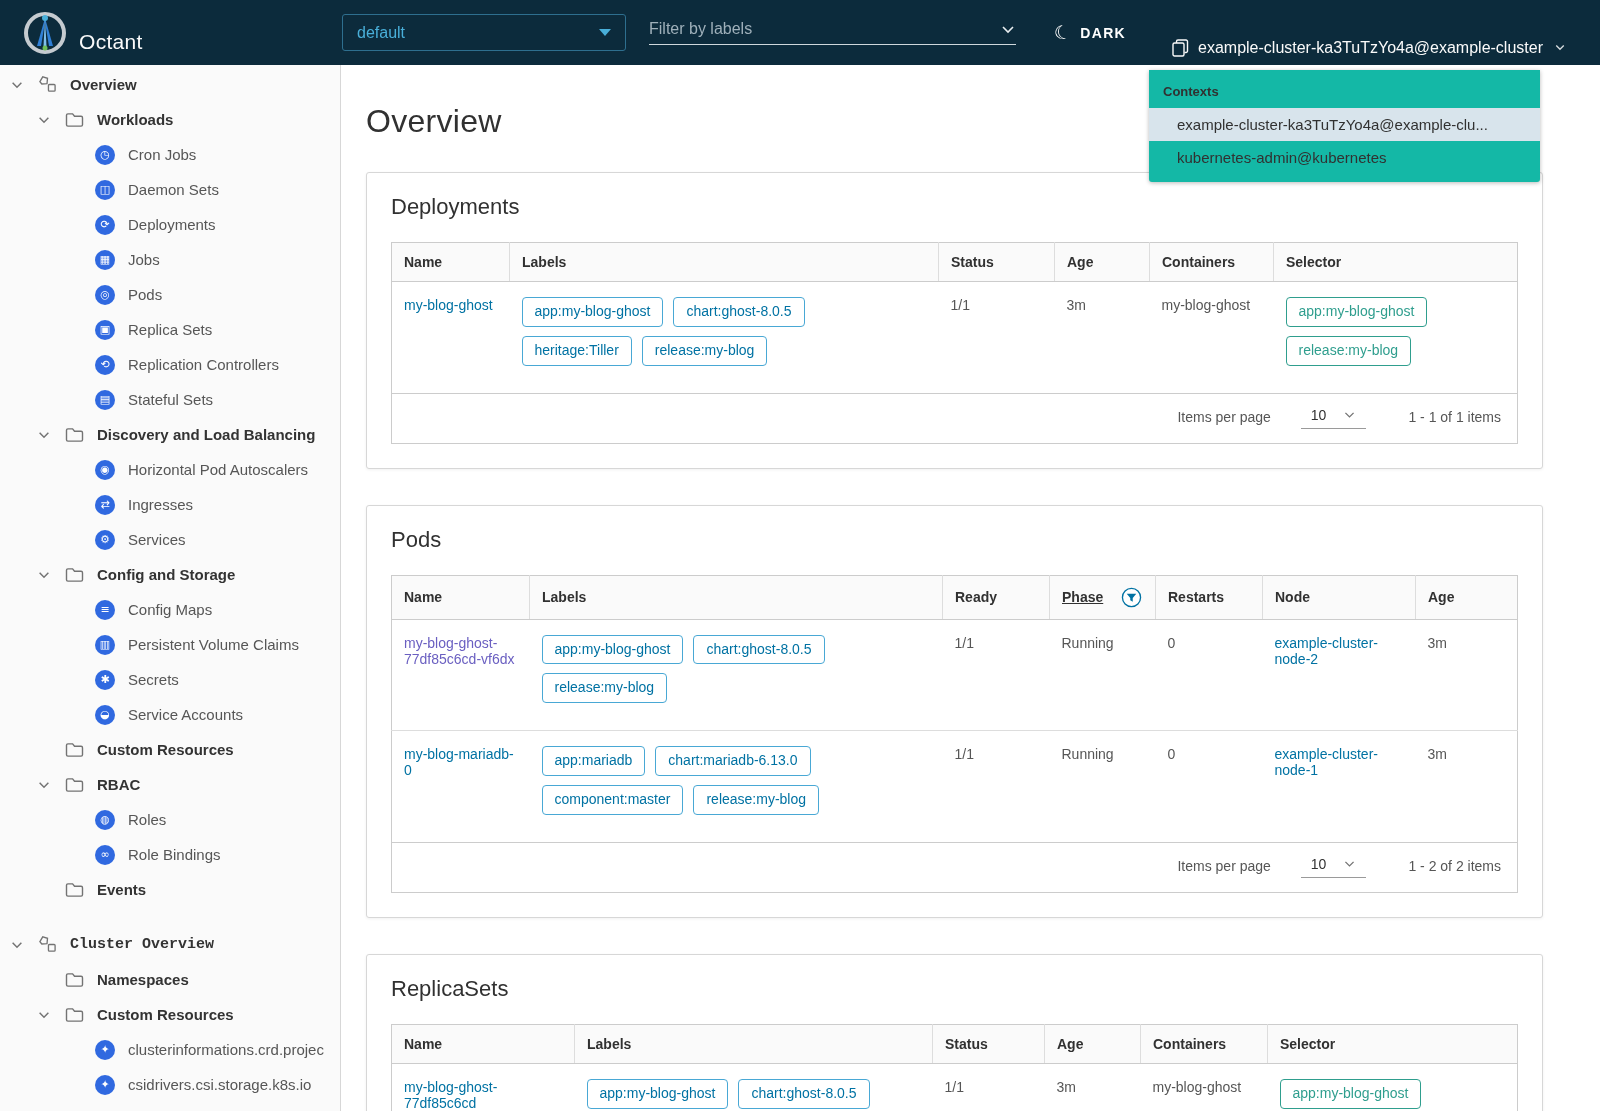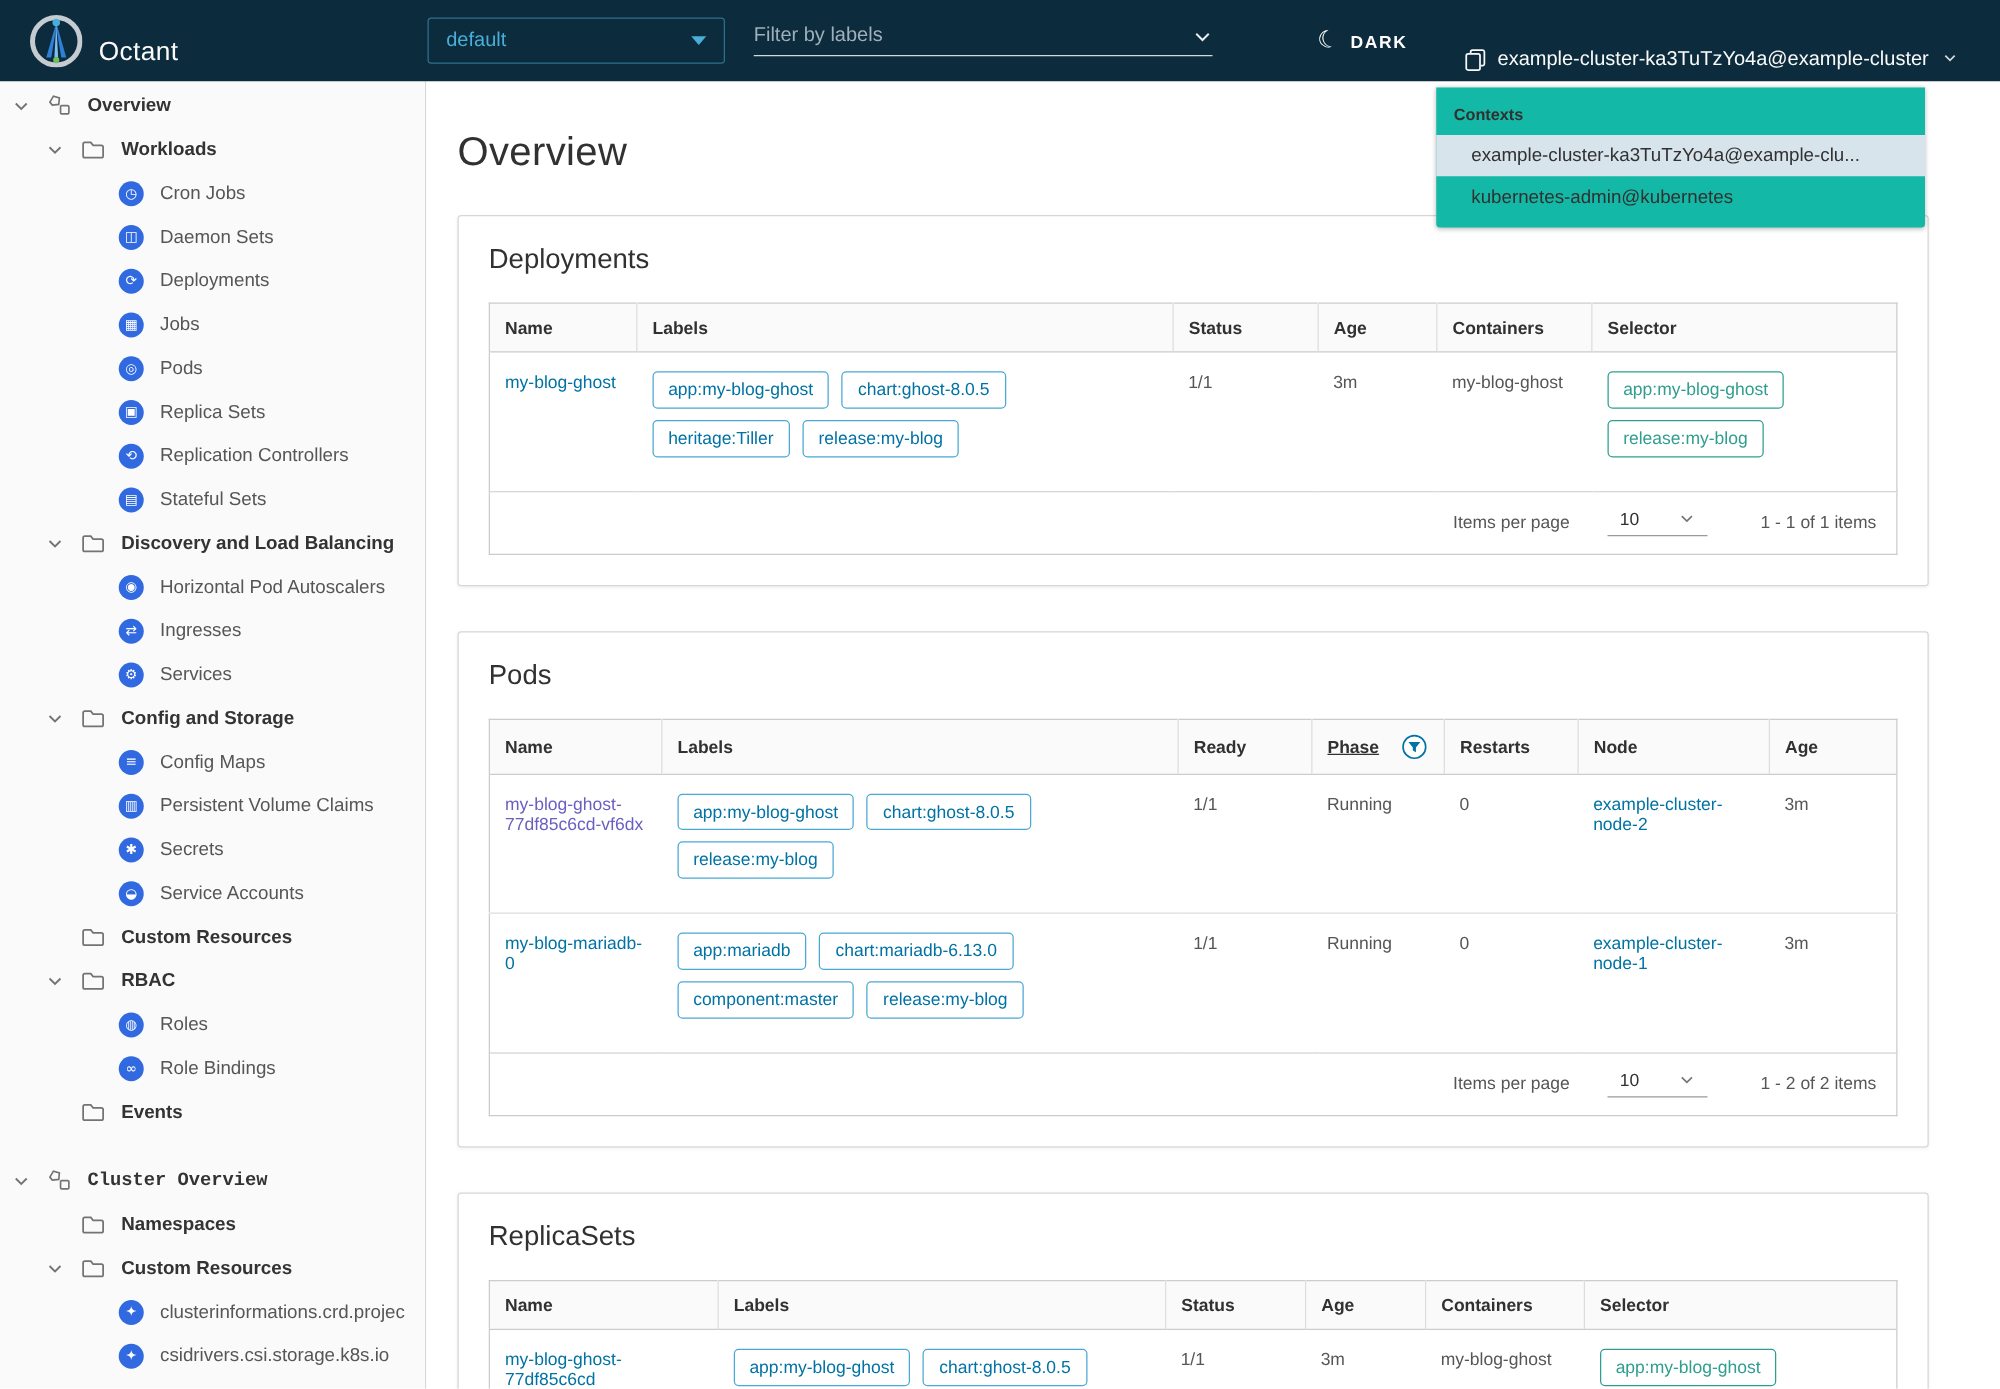--- a/index.html
+++ b/index.html
@@ -10,21 +10,21 @@
   }
 
   
   .navbar {
     height: 65px; background: #0c2b3c; display: flex; align-items: center;
     padding: 0 34px 0 24px; position: relative; z-index: 20;
   }
   .brand { display: flex; align-items: flex-end; width: 318px; }
   .brand-title { color: #fafafa; font-size: 21px; margin-left: 13px; letter-spacing: .3px; }
   .ns-select {
-    width: 238px; height: 37px; border: 1px solid #2e6f8f; border-radius: 3px;
+    width: 284px; height: 37px; border: 1px solid #2e6f8f; border-radius: 3px;
     display: flex; align-items: center; padding: 0 14px; cursor: pointer;
   }
   .ns-select .val { color: #49afd9; font-size: 16px; flex: 1; }
   .ns-caret { width: 0; height: 0; border-left: 6px solid transparent; border-right: 6px solid transparent; border-top: 7px solid #49afd9; }
   .label-filter {
     margin-left: 23px; width: 367px; position: relative;
     border-bottom: 1px solid #cfd8dc; display: flex; align-items: center; padding-bottom: 6px;
   }
   .label-filter input {
     background: transparent; border: none; outline: none; color: #e9eef1;
@@ -82,21 +82,21 @@
   }
   .tag.green { border-color: #2f9e8e; color: #2f9e8e; }
   .th-flex { display: flex; align-items: center; text-decoration: underline; }
   .filter-ic { margin-left: 18px; cursor: pointer; display: inline-flex; }
   .grid-footer {
     border: 1px solid #cccccc; border-top: none; display: flex; justify-content: flex-end;
     align-items: center; padding: 12px 16px 14px; font-size: 14px; color: #565656; background: #ffffff;
   }
   .ipp-label { margin-right: 30px; }
   .page-size {
-    display: inline-flex; align-items: center; gap: 32px; border-bottom: 1px solid #9a9a9a;
+    display: inline-flex; align-items: center; gap: 17px; border-bottom: 1px solid #9a9a9a;
     padding: 1px 10px 5px; color: #313131; margin-right: 42px; cursor: pointer;
   }
   .page-size svg { color: #737373; }
 
   
   .ctx-menu {
     position: absolute; top: 70px; right: 60px; width: 391px; background: #14b8a6; z-index: 30;
     box-shadow: 0 1px 4px rgba(0,0,0,.28); border-radius: 0 0 3px 3px; padding-bottom: 8px;
   }
   .ctx-menu-title { font-size: 13px; font-weight: bold; color: #313131; padding: 14px 14px 9px; }

